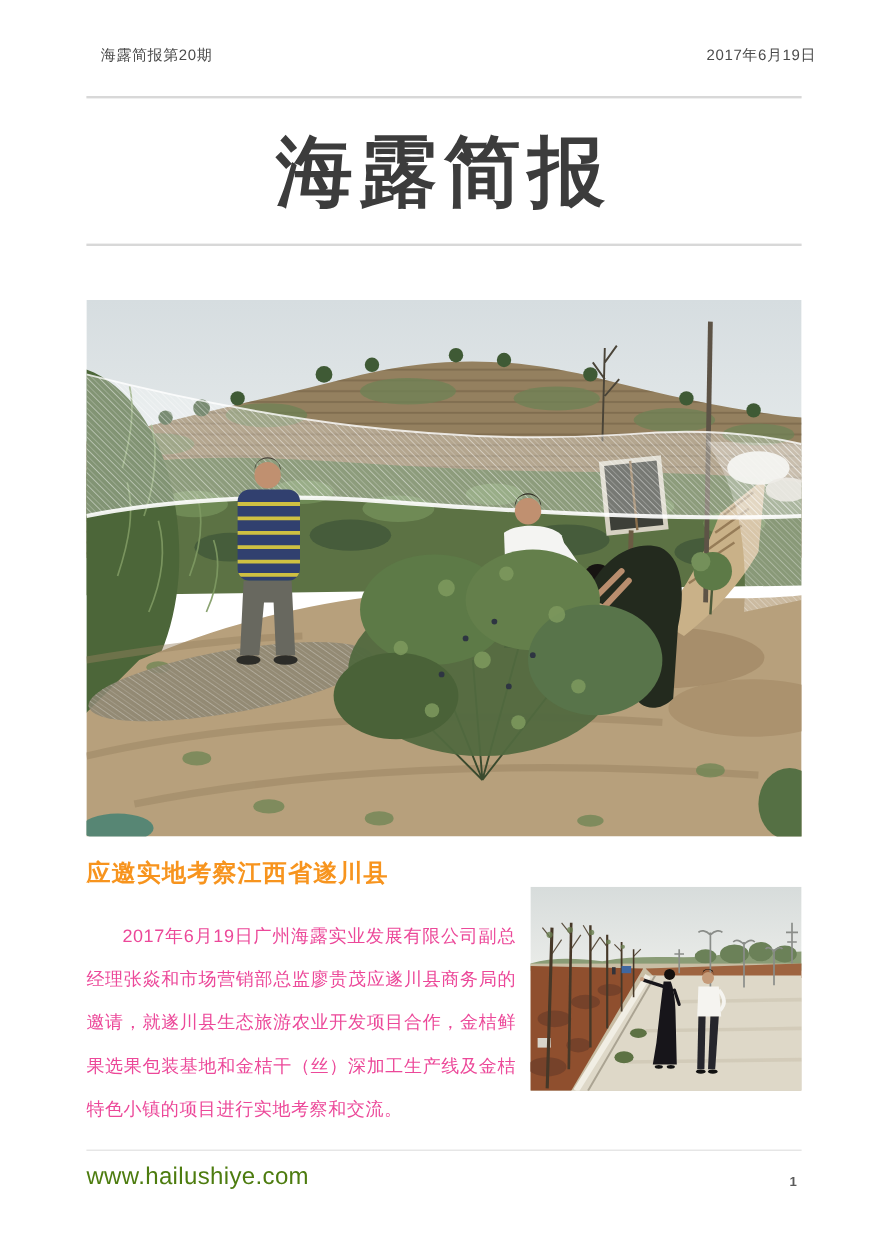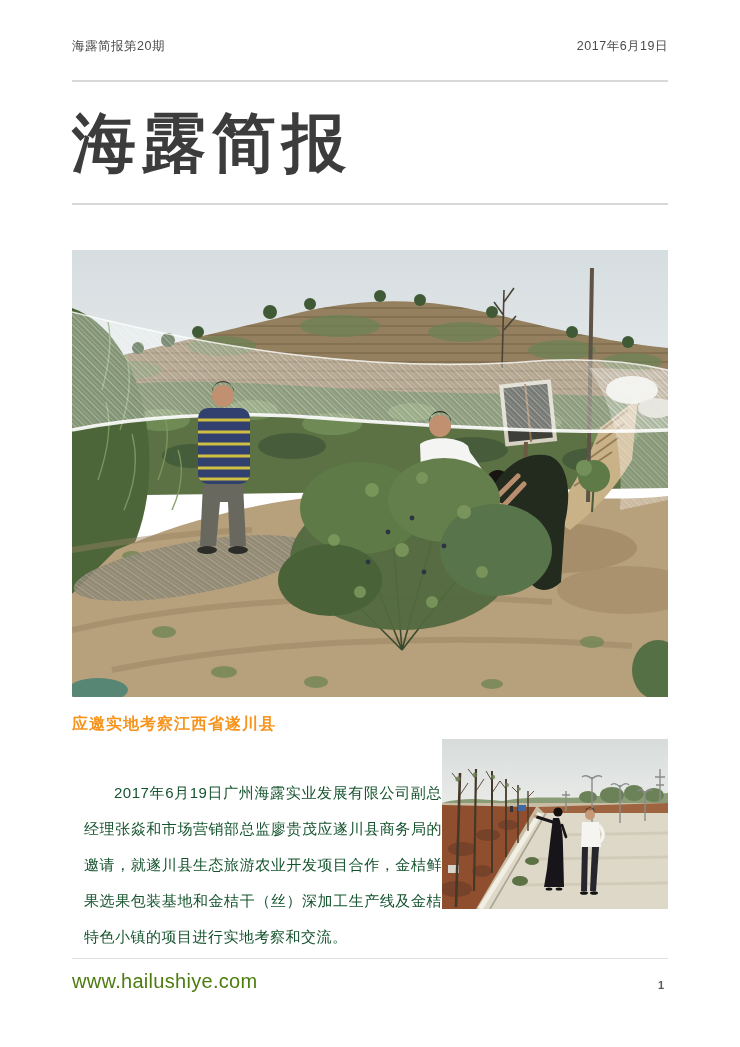--- a/index.html
+++ b/index.html
@@ -1,44 +1,44 @@
 <!DOCTYPE html>
 <html><head>
 <meta charset="utf-8">
 <style>
   html,body{margin:0;padding:0;background:#ffffff;}
   .page{
     position:relative;width:740px;height:1047px;background:#ffffff;overflow:hidden;
     font-family:"Liberation Sans","DejaVu Sans",sans-serif;color:#404040;
   }
   .header{
-    position:absolute;top:38px;left:72px;width:596px;
+    position:absolute;top:38px;left:84px;width:596px;
     display:flex;justify-content:space-between;align-items:center;
     font-size:12.5px;color:#4a4a4a;letter-spacing:0.5px;
   }
   .rule{position:absolute;left:72px;width:596px;height:0;border-top:2px solid #d8d8d8;}
   .rule-top{top:80px;}
   .rule-under-title{top:203px;}
   .rule-footer{top:958px;border-top-width:1px;border-top-color:#e0e0e0;}
   .newsletter-title{
     position:absolute;top:97px;left:72px;width:596px;height:92px;
-    text-align:left;font-size:64px;line-height:92px;font-weight:900;
+    text-align:center;font-size:64px;line-height:92px;font-weight:900;
     color:#3c3c3c;letter-spacing:6px;
   }
   figure{margin:0;padding:0;}
   .main-photo{position:absolute;top:250px;left:72px;width:596px;height:447px;}
   .small-photo{position:absolute;top:739px;left:442px;width:226px;height:170px;}
   .main-photo svg,.small-photo svg{display:block;width:100%;height:100%;}
   .article-heading{
     position:absolute;top:714px;left:72px;width:360px;margin:0;
-    font-size:16px;font-weight:bold;color:#f7941e;letter-spacing:1px;
+    font-size:20px;font-weight:bold;color:#f7941e;letter-spacing:1px;
   }
   .article-body{
-    position:absolute;top:763px;left:72px;width:358px;margin:12px;
-    font-size:15px;line-height:36px;color:#14532d;
+    position:absolute;top:763px;left:72px;width:358px;margin:0;
+    font-size:15px;line-height:36px;color:#ec4899;
     text-align:justify;text-indent:2em;letter-spacing:0.5px;
   }
   .footer-url{
     position:absolute;top:970px;left:72px;
     font-size:20px;color:#4d7c0f;letter-spacing:0.3px;
   }
   .page-number{
     position:absolute;top:979px;right:76px;
     font-size:11px;font-weight:bold;color:#5a5a5a;
   }

